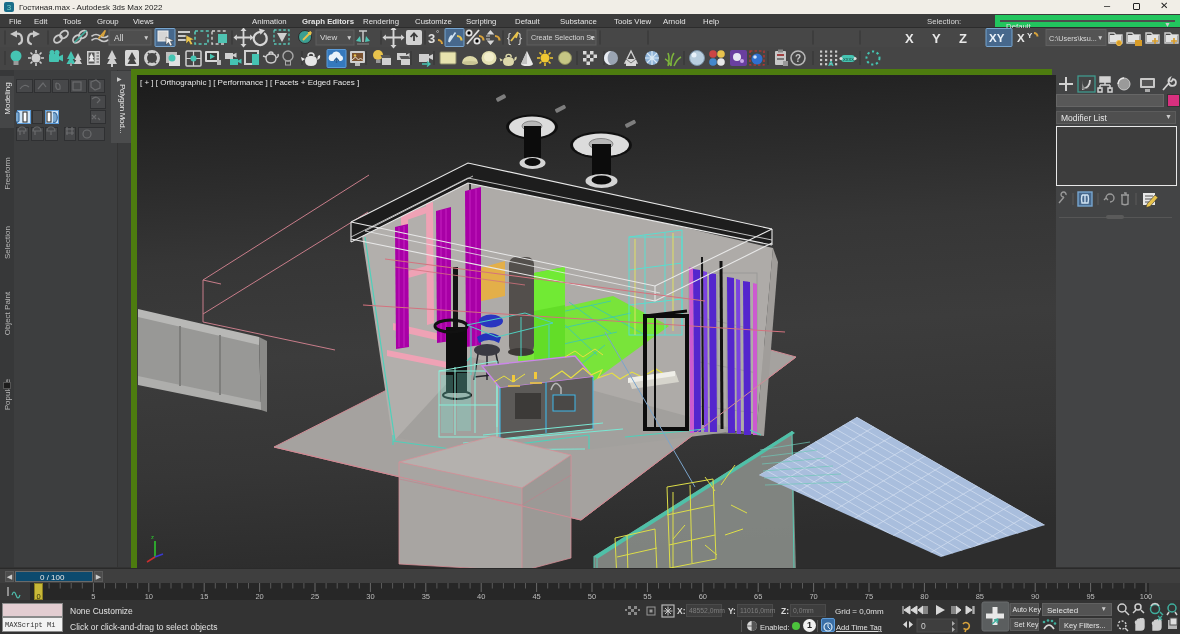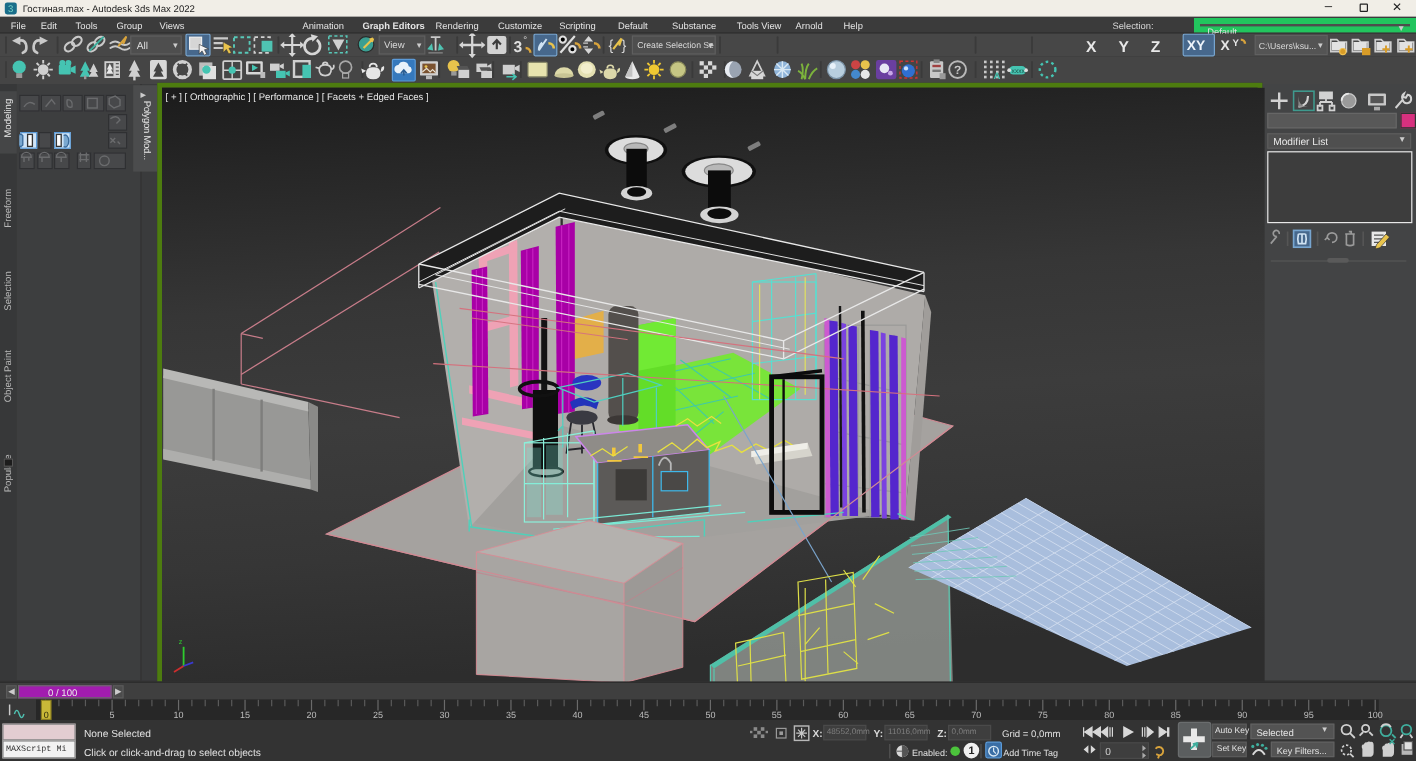--- a/index.html
+++ b/index.html
@@ -482,21 +482,21 @@
   <rect x="92" y="3" width="12" height="12" fill="#e8e8e8"></rect>
         <g stroke="#555" stroke-width="1">
           <path d="M94 6 h8 M94 9 h8 M94 12 h5"></path>
         </g>
   <path d="M96 14 l8 -9 3 2.5 -8 9 -4 1 z" fill="#e8c34c" stroke="#333" stroke-width="0.6"></path>
  </svg>
  <div class="abs" style="left:8px;top:147px;width:113px;height:1px;background:#565656;"></div>
  <div class="abs" style="left:55px;top:145px;width:18px;height:4px;background:#5a5a5a;border-radius:2px;"></div>
 </div>
 
-<div class="abs" style="left:131px;top:69px;width:921px;height:499px;border:4px solid #4d7c0f;background:#2e2e2e;">
+<div class="abs" style="left:131px;top:69px;width:921px;height:499px;border:6px solid #4d7c0f;background:#2e2e2e;">
 <svg class="abs" style="left:0;top:0" width="919" height="497" viewBox="132 70 919 497">
 <defs>
  <linearGradient id="vbg" x1="0" y1="0" x2="0.12" y2="1">
   <stop offset="0" stop-color="#1b1b1b"></stop>
             <stop offset="0.14" stop-color="#262626"></stop>
   <stop offset="0.38" stop-color="#363636"></stop>
             <stop offset="0.58" stop-color="#3c3c3c"></stop>
   <stop offset="0.8" stop-color="#363636"></stop>
             <stop offset="1" stop-color="#2d2d2d"></stop>
  </linearGradient>
@@ -755,21 +755,21 @@
  <path d="M150 552 L142 557" stroke="#cc2e2e"></path>
  <path d="M150 552 L158 549" stroke="#3a3ad0"></path>
 </g>
 <text x="146" y="534" font-size="6" fill="#2ecc2e" font-family="Liberation Sans">z</text>
 </svg>
 <div class="t" style="left:3px;top:3px;font-size:8px;color:#e8e8e8;">[ + ] [ Orthographic ] [ Performance ] [ Facets + Edged Faces ]</div>
 </div>
 
 <div class="abs" style="left:0;top:568px;width:1180px;height:15px;background:#3f3f3f;border-top:1px solid #2a2a2a;">
  <div class="abs" style="left:5px;top:2px;width:9px;height:11px;background:#4c4c4c;border:1px solid #5a5a5a;color:#ccc;font-size:7px;text-align:center;line-height:10px;">◀</div>
- <div class="abs" style="left:15px;top:2px;width:78px;height:11px;background:#a21caf;border:1px solid #6a6a6a;">
+ <div class="abs" style="left:15px;top:2px;width:78px;height:11px;background:#0c4a6e;border:1px solid #6a6a6a;">
   <div class="t" style="left:24px;top:0.5px;font-size:8px;color:#e8e8e8;">0 / 100</div>
       </div>
  <div class="abs" style="left:94px;top:2px;width:9px;height:11px;background:#4c4c4c;border:1px solid #5a5a5a;color:#ccc;font-size:7px;text-align:center;line-height:10px;">▶</div>
 </div>
 
 <div class="abs" style="left:0;top:583px;width:1180px;height:17px;background:#383838;">
  <div class="abs" style="left:30px;top:0;width:1119px;height:17px;background:#272727;"></div>
  <svg class="abs" style="left:0;top:0" width="1180" height="17" viewBox="0 0 1180 17">
   <path d="M12 12 q2 -6 4 0 q2 6 4 0" stroke="#4fc0b0" stroke-width="1.2" fill="none"></path>
   <path d="M8 4 v9" stroke="#ccc" stroke-width="1.2"></path>
@@ -898,21 +898,21 @@
 <rect x="34.5" y="0.5" width="8" height="16" fill="#c8b838" stroke="#8a7e20"></rect>
   <text x="38.5" y="15.5" font-size="7.5" fill="#2a2a0a" text-anchor="middle" font-family="Liberation Sans">0</text>
  </svg>
 </div>
 
 <div class="abs" style="left:0;top:600px;width:1180px;height:34px;background:#333333;">
  <div class="abs" style="left:2px;top:3px;width:61px;height:14px;background:#e3cdd1;border:1px solid #8a8a8a;"></div>
  <div class="abs" style="left:2px;top:17px;width:61px;height:15px;background:#f2f2f2;border:1px solid #8a8a8a;">
    <div class="t" style="left:2px;top:3px;font-size:7px;color:#333;font-family:'Liberation Mono',monospace;">MAXScript Mi</div>
       </div>
- <div class="t" style="left:70px;top:6px;font-size:8.5px;color:#e2e2e2;">None Selected</div>
+ <div class="t" style="left:70px;top:6px;font-size:8.5px;color:#e2e2e2;">None Customize</div>
  <div class="t" style="left:70px;top:22px;font-size:8.5px;color:#e2e2e2;">Click or click-and-drag to select objects</div>
  <svg class="abs" style="left:620px;top:0" width="260" height="34" viewBox="0 0 260 34">
   <g fill="#8a8a8a">
           <rect x="8" y="6" width="3" height="3"></rect>
           <rect x="14" y="6" width="3" height="3"></rect>
           <rect x="8" y="12" width="3" height="3"></rect>
           <rect x="14" y="12" width="3" height="3"></rect>
           <rect x="11" y="9" width="3" height="3"></rect>
           <rect x="5" y="9" width="2" height="2"></rect>
           <rect x="18" y="9" width="2" height="2"></rect>
@@ -945,21 +945,21 @@
  <div class="abs" style="left:792px;top:22px;width:8px;height:8px;border-radius:4px;background:#4cc43c;"></div>
  <div class="abs" style="left:803px;top:19px;width:13px;height:13px;border-radius:7px;background:#f0f0f0;">
         <div class="t" style="left:4px;top:1px;font-size:9px;color:#222;font-weight:bold;">1</div>
       </div>
  <div class="abs" style="left:817px;top:20px;width:1px;height:12px;background:#555;"></div>
  <div class="abs" style="left:821px;top:18px;width:14px;height:14px;background:#3a6ea5;border-radius:2px;border:1px solid #5b9bd9;">
   <svg width="12" height="12" viewBox="0 0 12 12" style="margin:0 0 0 0">
           <circle cx="6" cy="6" r="4" fill="none" stroke="#d8e8f4" stroke-width="1.2"></circle>
           <path d="M6 3 v3 l2 2" stroke="#d8e8f4" fill="none"></path>
         </svg></div>
- <div class="t" style="left:836px;top:23px;font-size:7.5px;color:#e0e0e0;">Add Time Tag</div>
+ <div class="t" style="left:836px;top:23px;font-size:7.5px;color:#e0e0e0;text-decoration:underline;">Add Time Tag</div>
 </div>
 
 <svg class="abs" style="left:895px;top:600px" width="285" height="34" viewBox="0 0 285 34">
  <g fill="#d8d8d8">
   <path d="M8 6 v8 m1 -4 l6 -4 v8 z m7 0 l6 -4 v8 z" stroke="#d8d8d8" stroke-width="1"></path>
   <path d="M28 6 l-5 4 5 4 z M30 6 v8 m2 -8 v8" stroke="#d8d8d8" stroke-width="1"></path>
   <path d="M41 5 l9 5 -9 5 z"></path>
   <path d="M57 6 v8 m2 -8 v8 m2 0 l5 -4 -5 -4 z" stroke="#d8d8d8" stroke-width="1"></path>
   <path d="M71 6 l6 4 -6 4 z m7 0 v8 m1 -8 v8" stroke="#d8d8d8" stroke-width="1"></path>
   <path d="M12 21 l-4 3.5 4 3.5 z m2 0 l4 3.5 -4 3.5 z"></path>

